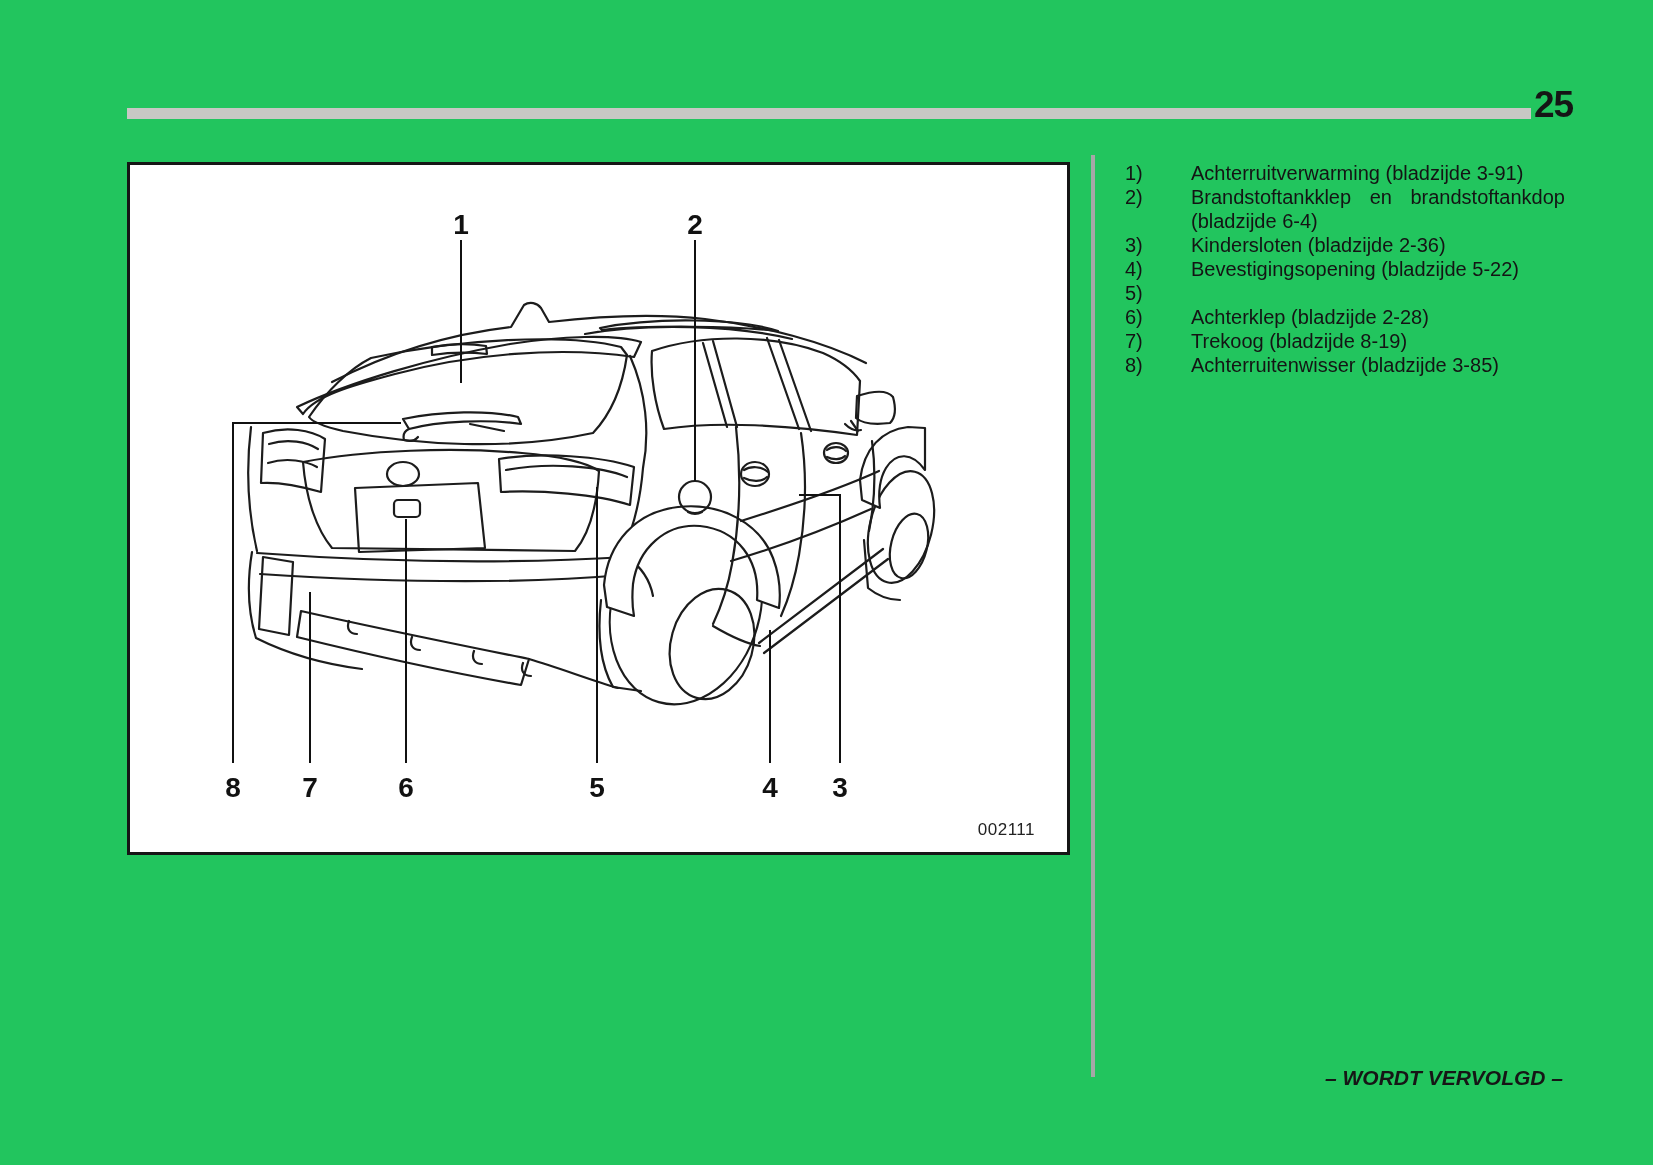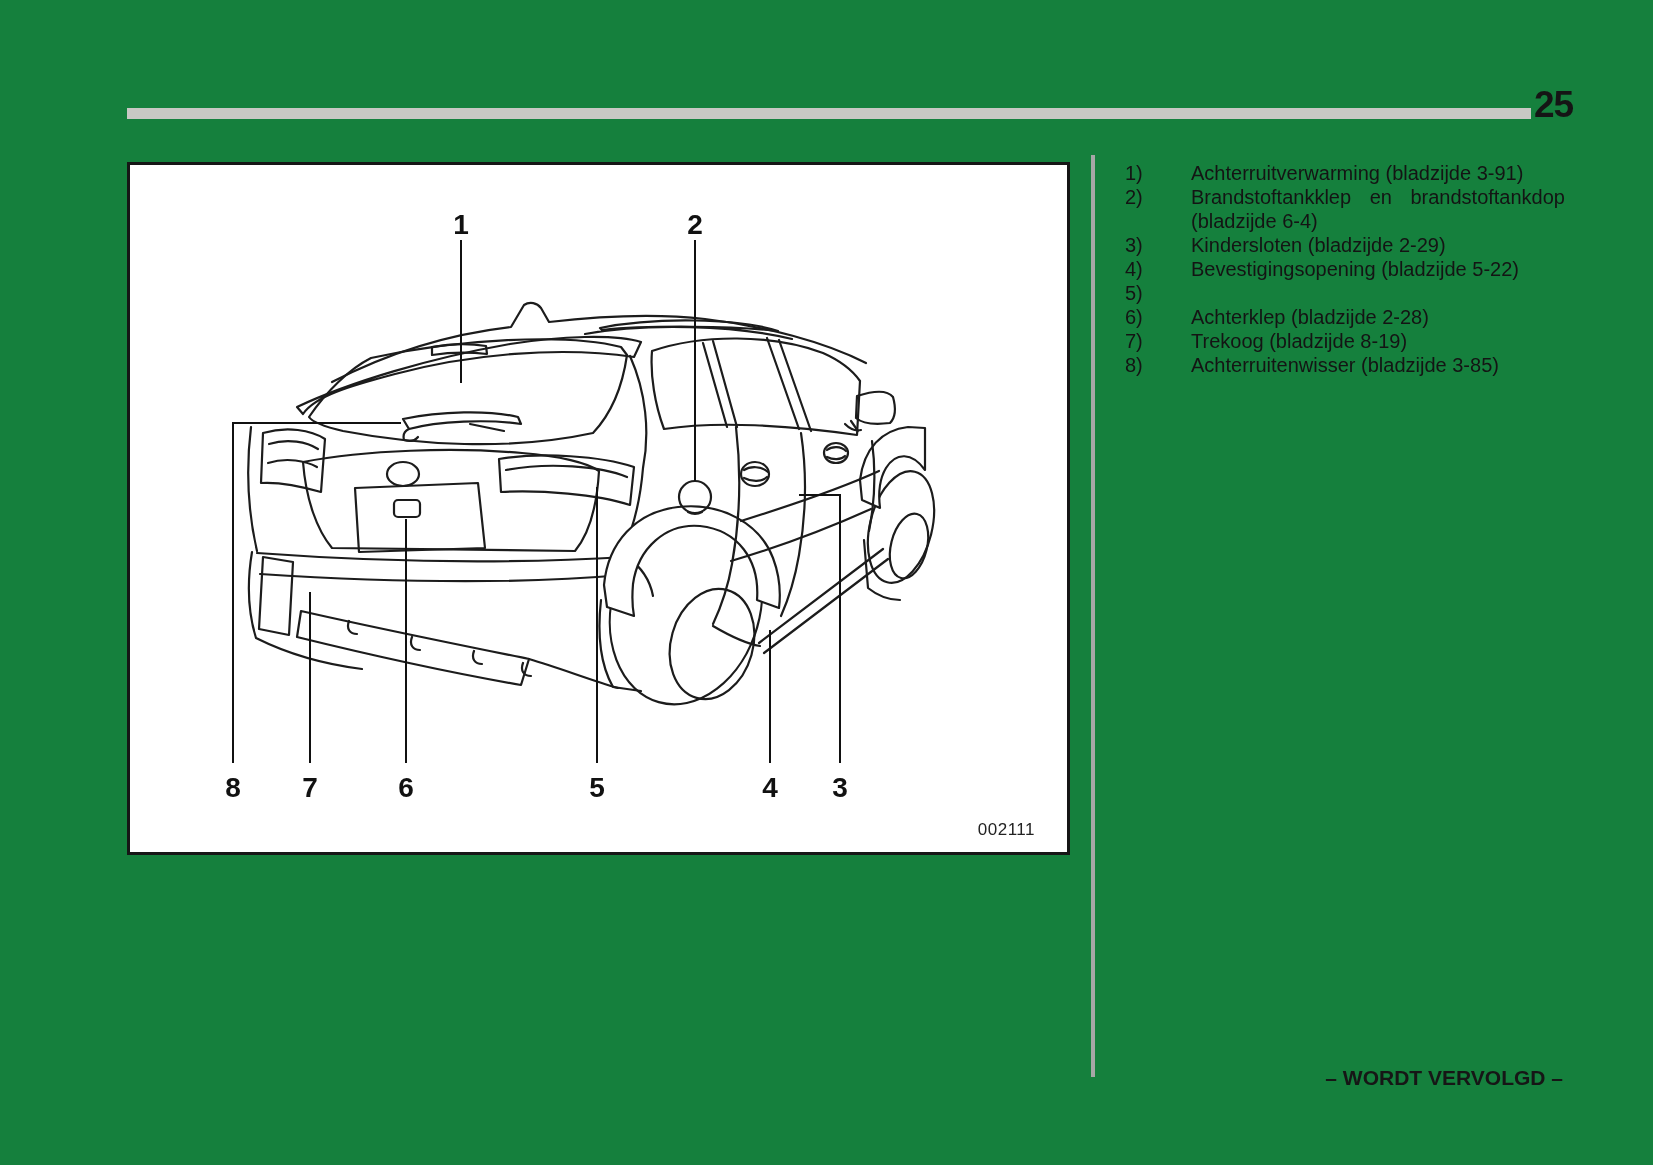--- a/index.html
+++ b/index.html
@@ -1,29 +1,29 @@
 <!DOCTYPE html>
 <html><head>
 <meta charset="utf-8">
 <style>
   html,body{margin:0;padding:0;background:#e9e9e9;}
   .page{
-    position:relative;width:1653px;height:1165px;background:#15803d;
+    position:relative;width:1653px;height:1165px;background:#22c55e;
     font-family:"Liberation Sans", sans-serif;color:#1a1a1a;overflow:hidden;
   }
   .header-bar{position:absolute;left:127px;top:108px;width:1404px;height:11px;background:#c8c8c4;}
   .page-number{position:absolute;left:1534px;top:86px;font-size:37px;font-weight:bold;letter-spacing:-1px;color:#151515;line-height:1;}
   .figure-box{position:absolute;left:127px;top:162px;width:937px;height:687px;border:3px solid #161616;background:#fff;}
   .figure-id{position:absolute;right:32px;bottom:12px;font-size:17px;color:#222;letter-spacing:0.5px;}
   .divider{position:absolute;left:1091px;top:155px;width:4px;height:922px;background:#a7a7a7;}
   .legend{position:absolute;left:1125px;top:161px;width:440px;font-size:20px;line-height:24px;color:#141414;}
   .legend-row{display:flex;}
   .legend-num{flex:0 0 50px;}
   .legend-text{flex:1;text-align:justify;margin-left:16px;}
-  .continued{position:absolute;right:90px;top:1066px;font-size:21px;font-weight:bold;color:#161616;white-space:nowrap;}
+  .continued{position:absolute;right:90px;top:1066px;font-size:21px;font-weight:bold;font-style:italic;color:#161616;white-space:nowrap;}
   svg text.callout{font-family:"Liberation Sans",sans-serif;font-size:28px;font-weight:bold;fill:#111;text-anchor:middle;}
 </style>
 </head>
 <body>
 
 <div class="page">
 
   <div class="header-bar"></div>
   <div class="page-number">25</div>
 
@@ -130,21 +130,21 @@
     <div class="legend-row">
       <span class="legend-num">1)</span>
       <div class="legend-text">Achterruitverwarming (bladzijde 3-91)</div>
     </div>
     <div class="legend-row">
       <span class="legend-num">2)</span>
       <div class="legend-text">Brandstoftankklep en brandstoftankdop (bladzijde 6-4)</div>
     </div>
     <div class="legend-row">
       <span class="legend-num">3)</span>
-      <div class="legend-text">Kindersloten (bladzijde 2-29)</div>
+      <div class="legend-text">Kindersloten (bladzijde 2-36)</div>
     </div>
     <div class="legend-row">
       <span class="legend-num">4)</span>
       <div class="legend-text">Bevestigingsopening (bladzijde 5-22)</div>
     </div>
     <div class="legend-row">
       <span class="legend-num">5)</span>
     </div>
     <div class="legend-row">
       <span class="legend-num">6)</span>

